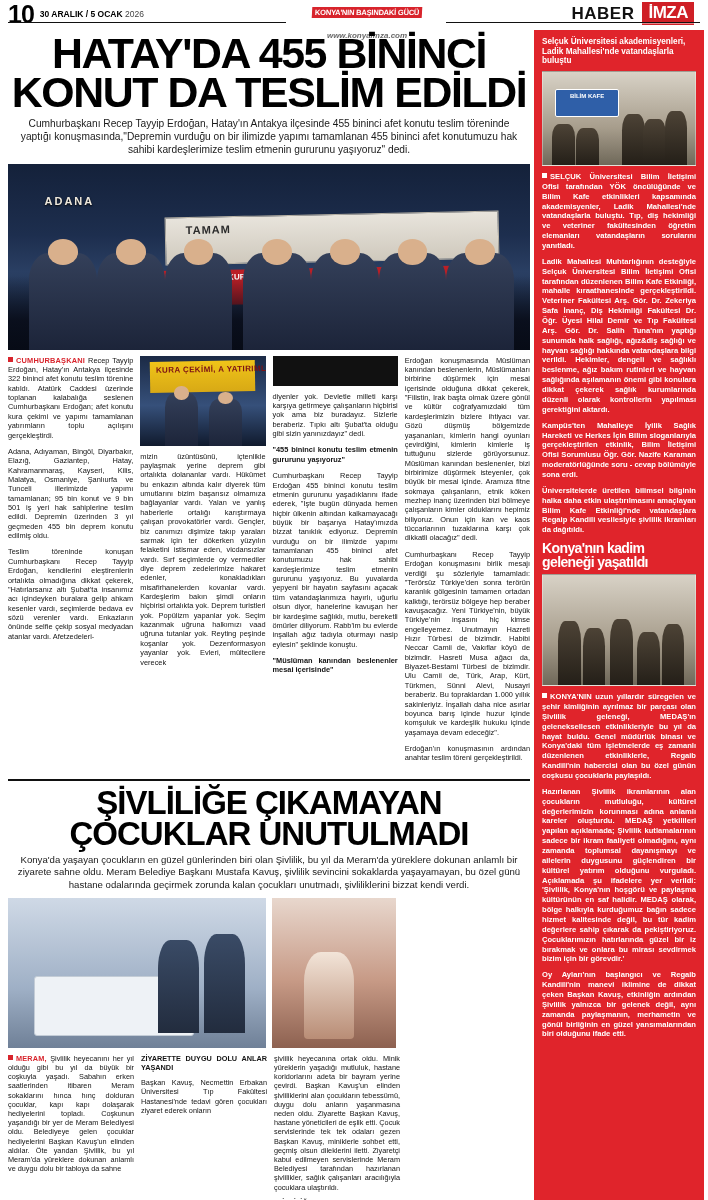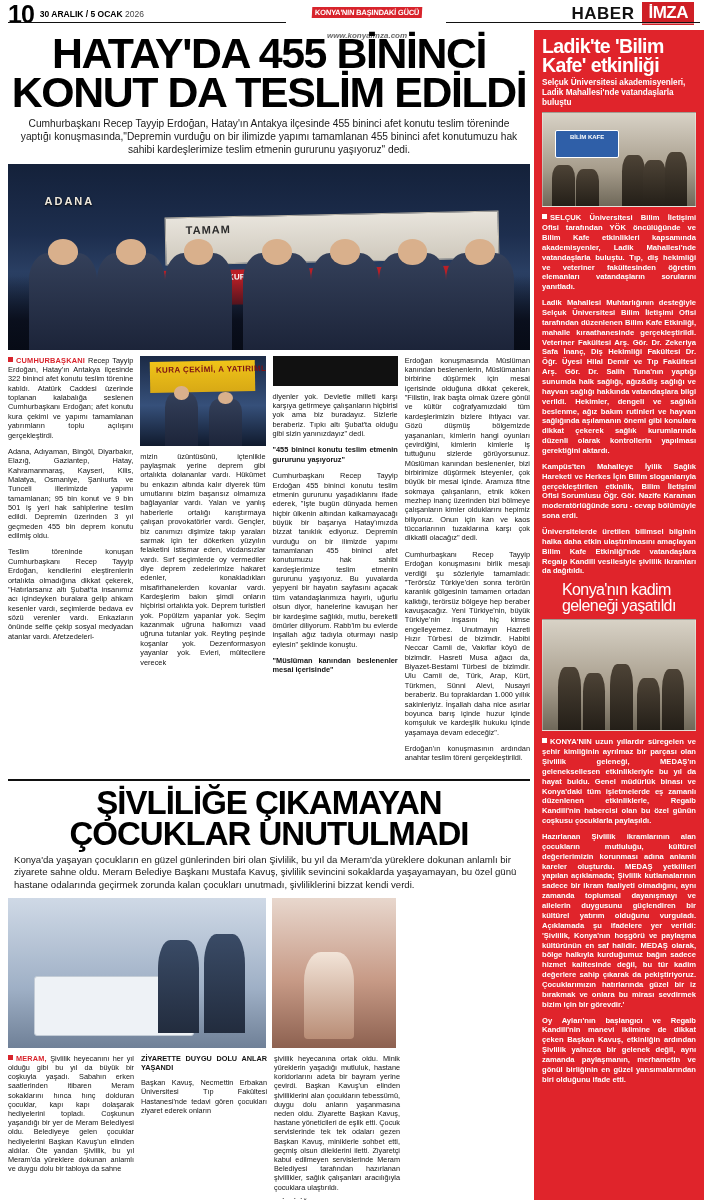--- a/index.html
+++ b/index.html
@@ -163,21 +163,21 @@
   .lead-word { font-weight:bold; color:#d8242c; letter-spacing:.2px; }
   .sub-bold { font-weight:bold; color:#111; }
 
   
   .hr-thick { height:2px; background:#111; margin:9px 0 0 0; }
   .hl-sec {
     font-size:33px; font-weight:bold; line-height:0.95;
     letter-spacing:-1px; text-align:center; color:#000; margin-top:6px;
   }
   .spot2 {
-    font-size:9.6px; line-height:1.26; 
+    font-size:9.6px; line-height:1.26; text-align:center;
     margin:5px 6px 0 6px; color:#1a1a1a;
   }
 
   .photo-row { display:flex; gap:6px; margin-top:7px; }
   .ph-a { width:258px; height:150px;
     background:linear-gradient(180deg,#cfd9e6,#9fb0c6 60%,#6f8097); }
   .ph-b { width:124px; height:150px;
     background:linear-gradient(180deg,#e8d7cd,#c79a86 55%,#8d6150); }
   .ph-a .bed{
     position:absolute; left:10%; bottom:8%; width:62%; height:40%;
@@ -192,22 +192,22 @@
     background:linear-gradient(180deg,#f2e4d8,#b98d76); border-radius:34% 34% 4px 4px;
   }
 
   
   .rail-pad { padding:4px 8px 0 8px; }
   .rail-hl {
     color:#fff; font-size:19.5px; font-weight:bold; line-height:0.98;
     letter-spacing:-0.6px; margin-top:3px;
   }
   .rail-hl2 {
-    color:#fff; font-size:16px; font-weight:normal; line-height:1.0;
-    letter-spacing:-0.6px; margin-top:4px;margin-left:20px;
+    color:#fff; font-size:14px; font-weight:bold; line-height:1.0;
+    letter-spacing:-0.6px; margin-top:4px;
   }
   .rail-spot {
     color:#fff; font-size:8.2px; font-weight:bold; line-height:1.18;
     margin-top:3px;
   }
   .rail-photo {
     margin-top:5px; width:154px; height:95px; position:relative; overflow:hidden;
     background:linear-gradient(180deg,#d8d2c6,#a79d8c 60%,#6f6859);
     border:1px solid rgba(255,255,255,.35);
   }
@@ -359,24 +359,20 @@
       <div class="bot-col">
         <p>şivlilik heyecanına ortak oldu. Minik yüreklerin yaşadığı mutluluk, hastane koridorlarını adeta bir bayram yerine çevirdi. Başkan Kavuş'un elinden şivliliklerini alan çocukların tebessümü, duygu dolu anların yaşanmasına neden oldu. Ziyarette Başkan Kavuş, hastane yöneticileri de eşlik etti. Çocuk servislerinde tek tek odaları gezen Başkan Kavuş, miniklerle sohbet etti, geçmiş olsun dileklerini iletti. Ziyaretçi kabul edilmeyen servislerinde Meram Belediyesi tarafından hazırlanan şivlilikler, sağlık çalışanları aracılığıyla çocuklara ulaştırıldı.</p>
         <p class="mini-head">"ŞİVLİLİĞE ÇIKAMAYAN ÇOCUKLARIMIZI SEVİNCİN DIŞINDA BIRAKAMAZDIK"</p>
       </div>
     </div>
   </div>
 
   <div class="right-rail">
     <div class="rail-pad">
 
-      <div class="rail-hl">
-        <div>Ladik'te 'Bilim</div>
-        <div>Kafe' etkinliği</div>
-      </div>
       <div class="rail-spot">Selçuk Üniversitesi akademisyenleri, Ladik Mahallesi'nde vatandaşlarla buluştu</div>
 
       <div class="rail-photo">
         <div class="plate">
           <span>BİLİM KAFE</span>
         </div>
         <div class="ppl" style="left:52%;"></div>
         <div class="ppl" style="left:66%;height:50%;"></div>
         <div class="ppl" style="left:80%;height:58%;"></div>
         <div class="ppl" style="left:6%;height:44%;"></div>

